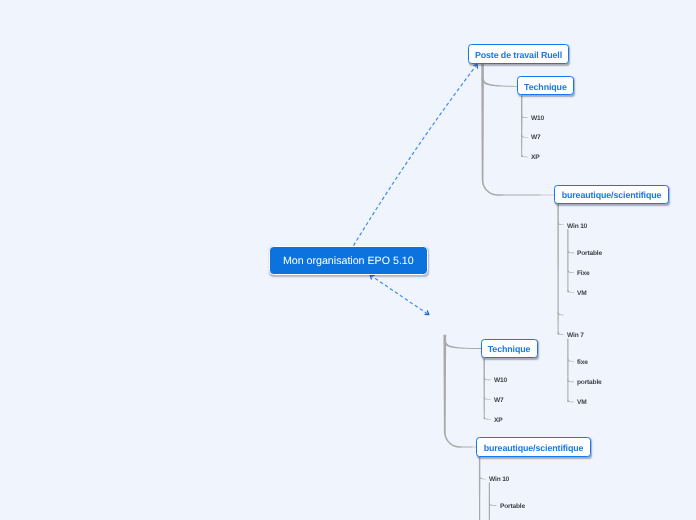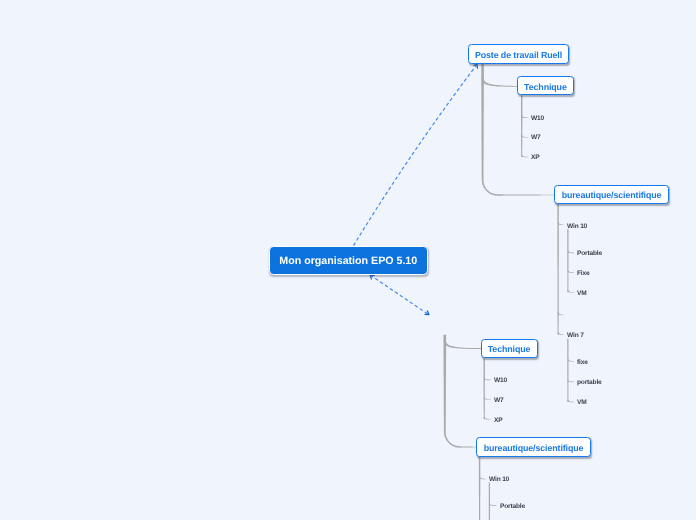--- a/index.html
+++ b/index.html
@@ -4,21 +4,21 @@
 <title>Mind map</title>
 <style>
   html,body{margin:0;padding:0;}
   body{width:696px;height:520px;overflow:hidden;
        font-family:"Liberation Sans",sans-serif;
        -webkit-font-smoothing:antialiased;text-rendering:geometricPrecision;}
   #stage{position:relative;width:696px;height:520px;background:#f0f4fd;}
   svg#links{position:absolute;left:0;top:0;width:696px;height:520px;}
   .node{position:absolute;box-sizing:border-box;display:flex;align-items:center;
         justify-content:center;white-space:nowrap;}
-  .root-node{background:#0b72de;border-radius:4.5px;color:#fff;font-weight:bold;
+  .root-node{background:#0b72de;border-radius:4.5px;color:#fff;font-weight:normal;
              font-size:10.7px;letter-spacing:-0.02px;border:1.6px solid #fff;
              box-shadow:0.8px 1.2px 1.6px rgba(60,70,90,.35);}
   
   .b-node>span{position:relative;top:0.9px;}
   .b-node{background:#fff;border:1.6px solid #1478ee;border-radius:3.5px;color:#1b7ae4;
           font-weight:bold;font-size:8.9px;letter-spacing:-0.12px;
           box-shadow:1px 1.3px 1.4px rgba(70,80,95,.45);}
   .leaf{position:absolute;color:#3f434c;font-size:6.6px;font-weight:bold;
         white-space:nowrap;letter-spacing:-0.18px;line-height:1;}
 </style>

